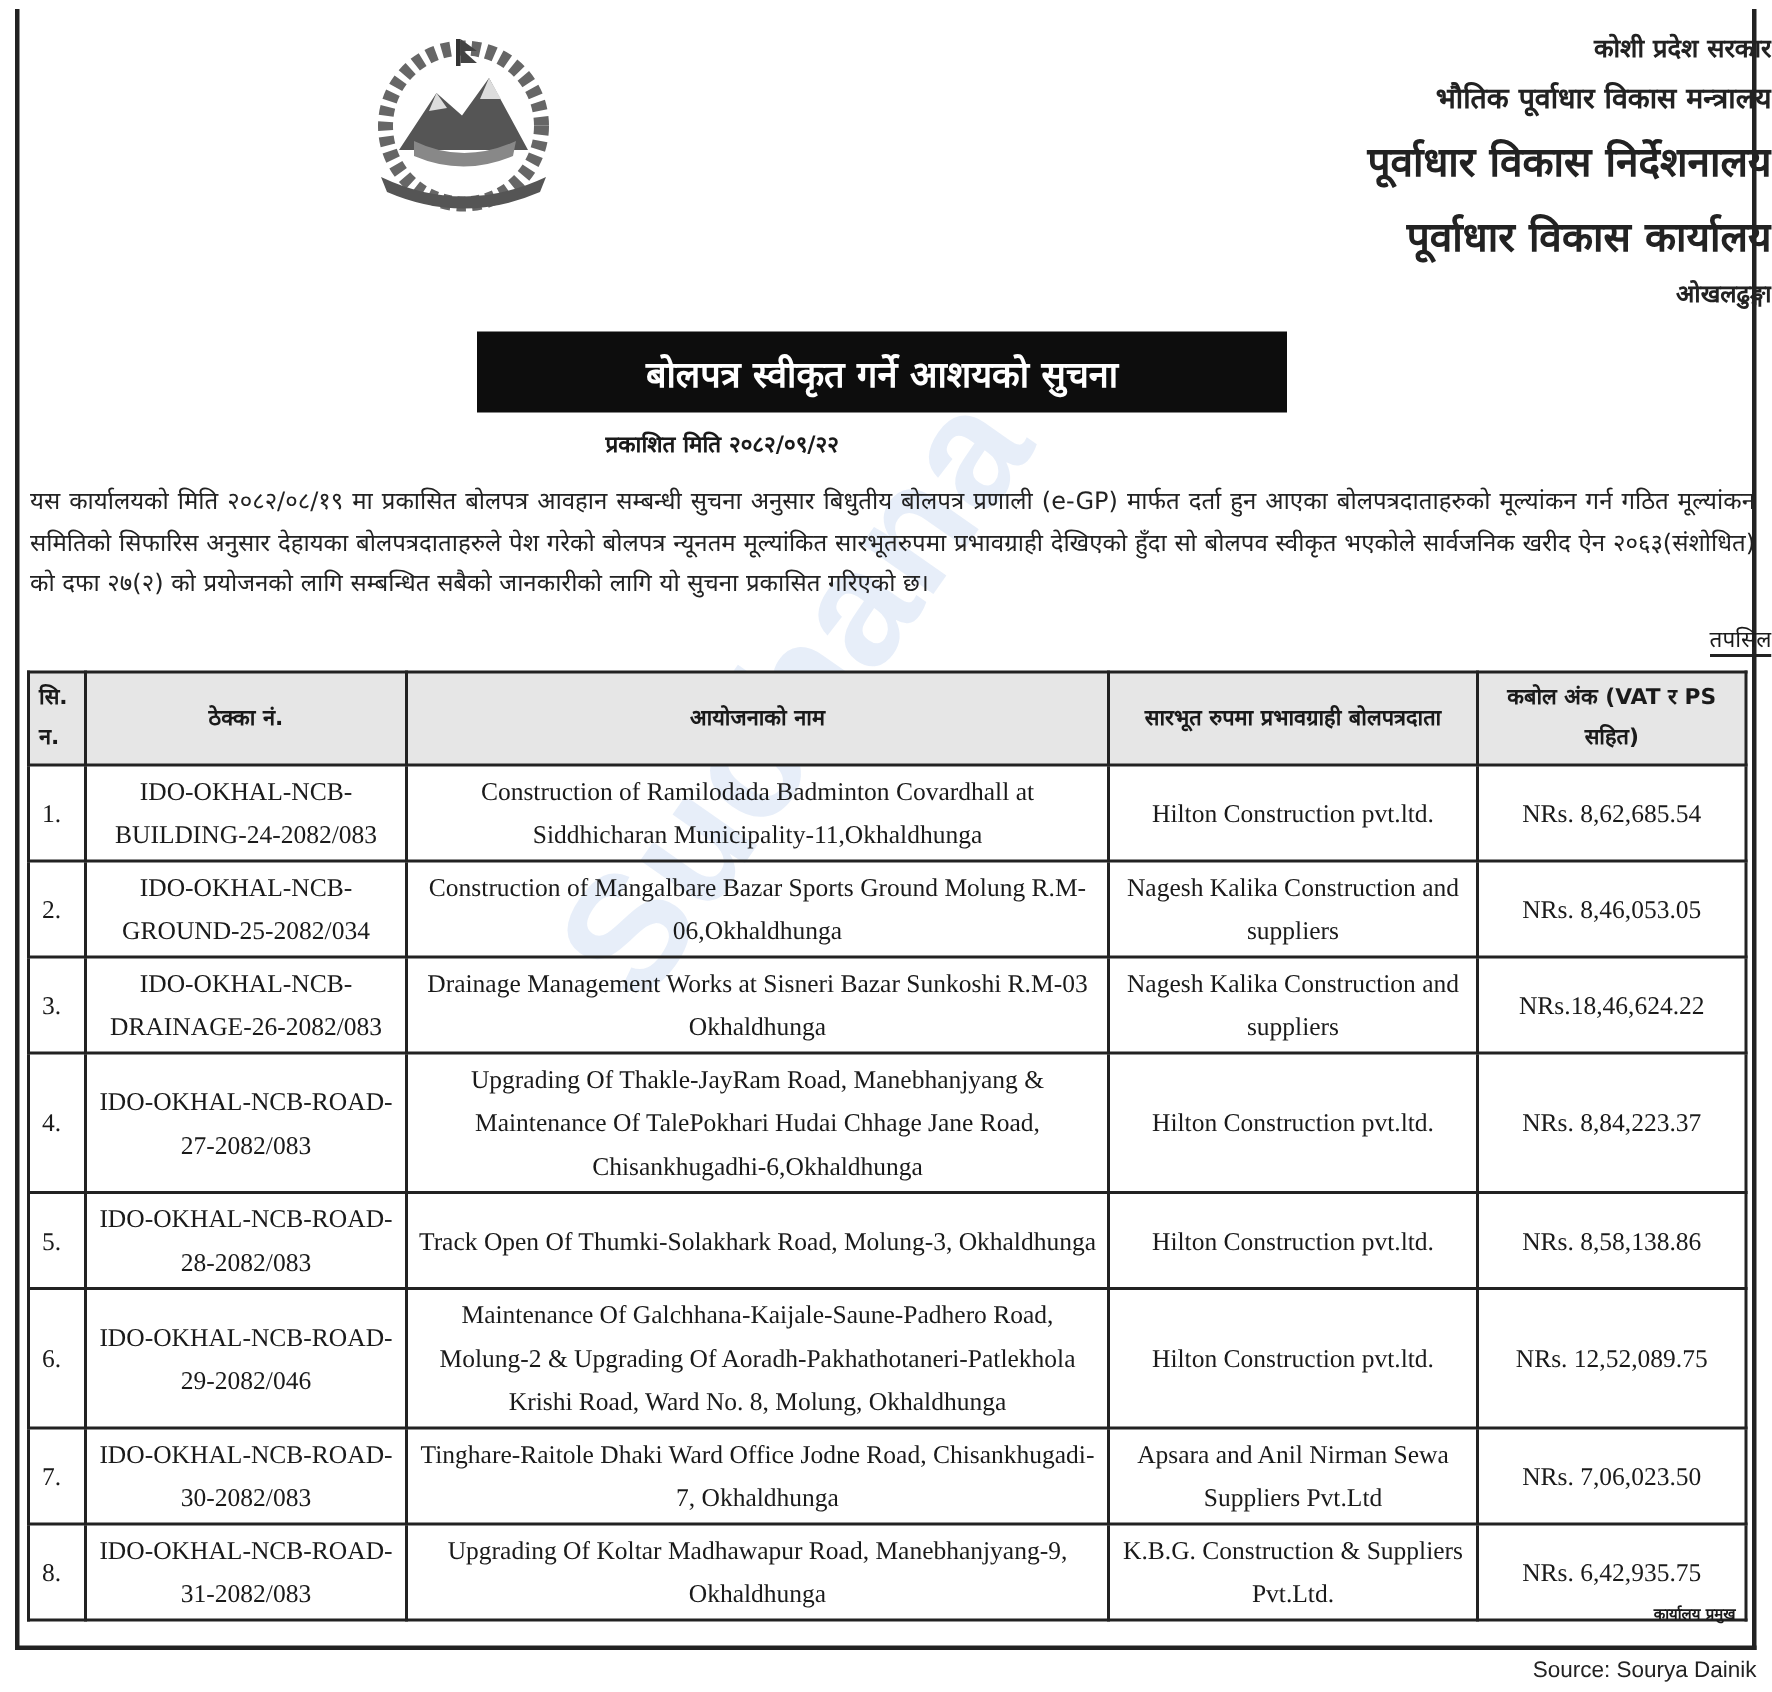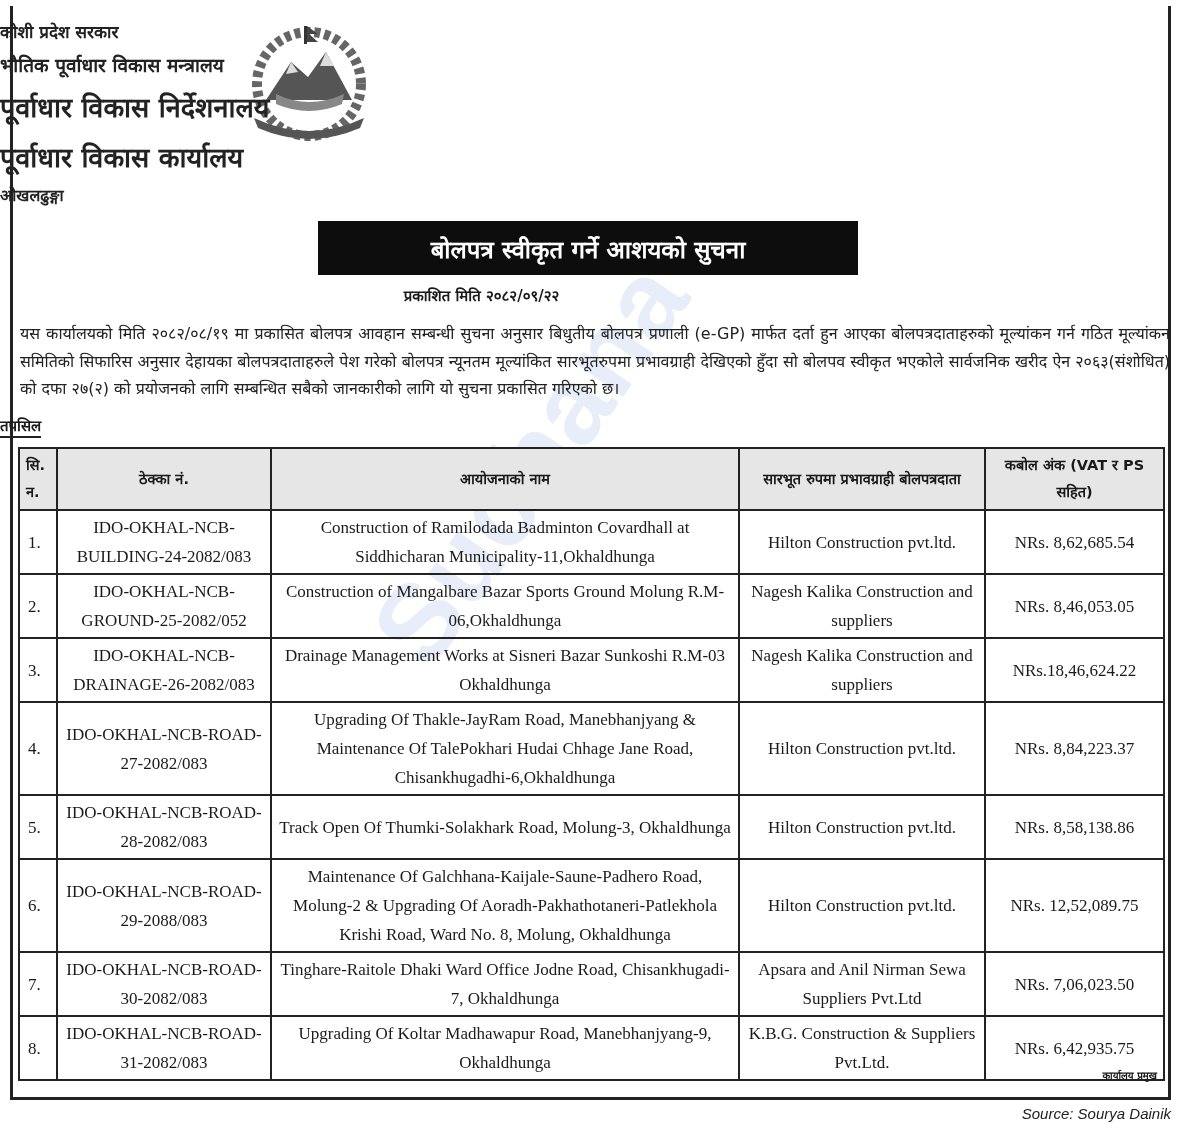--- a/index.html
+++ b/index.html
@@ -6,53 +6,53 @@
   html, body { width: 1181px; height: 1128px; background: #ffffff; overflow: hidden; }
   body { position: relative; font-family: "Liberation Serif", "DejaVu Serif", serif; color: #1a1a1a; }
 
   .frame {
     position: absolute; left: 10px; top: 6px; width: 1161px; height: 1094px;
     border-left: 3px solid #222; border-right: 3px solid #222; border-bottom: 3px solid #222;
   }
 
   .emblem { position: absolute; left: 246px; top: 22px; width: 126px; height: 120px; }
 
-  .hdr { position: absolute; left: 0; width: 1181px; text-align: left; font-family: "DejaVu Sans", sans-serif; color: #222; }
+  .hdr { position: absolute; left: 0; width: 1181px; text-align: right; font-family: "DejaVu Sans", sans-serif; color: #222; }
   .h1 { top: 20px; font-size: 17px; font-weight: bold; }
   .h2 { top: 52px; font-size: 19px; font-weight: bold; }
   .h3 { top: 88px; font-size: 27px; font-weight: bold; }
   .h4 { top: 138px; font-size: 27px; font-weight: bold; }
   .h5 { top: 184px; font-size: 16px; font-weight: bold; }
 
   .banner {
     position: absolute; left: 318px; top: 221px; width: 540px; height: 54px; background: #0d0d0d;
     color: #fff; font-family: "DejaVu Sans", sans-serif; font-weight: bold; font-size: 24px;
     display: flex; align-items: center; justify-content: center;
   }
   .pubdate { position: absolute; left: 0; top: 285px; width: 963px; text-align: center; font-family: "DejaVu Sans", sans-serif; font-size: 15px; font-weight: bold; }
 
   .para {
     position: absolute; left: 20px; top: 320px; width: 1150px;
     font-family: "DejaVu Sans", sans-serif; font-size: 16px; line-height: 27.5px; color: #222;
     text-align: justify; text-align-last: left;
   }
-  .tapsil { position: absolute; left: 0; top: 415px; width: 1181px; text-align: left; font-family: "DejaVu Sans", sans-serif; font-size: 15px; font-weight: bold; }
+  .tapsil { position: absolute; left: 0; top: 415px; width: 1181px; text-align: right; font-family: "DejaVu Sans", sans-serif; font-size: 15px; font-weight: normal; }
   .tapsil span { border-bottom: 2px solid #222; padding-bottom: 1px; }
 
   table.award {
     position: absolute; left: 18px; top: 447px; width: 1145px;
     border-collapse: collapse; table-layout: fixed; font-size: 17px;
   }
   table.award th, table.award td { border: 2.5px solid #222; text-align: center; vertical-align: middle; padding: 2px 4px; line-height: 29px; }
   table.award th { background: #e6e6e6; font-family: "DejaVu Sans", sans-serif; font-size: 14.5px; font-weight: bold; line-height: 27px; height: 62px; }
   table.award th.sn { text-align: left; padding-left: 6px; }
   table.award td.sn { text-align: left; padding-left: 8px; }
 
   .sign { position: absolute; right: 24px; top: 1068px; font-family: "DejaVu Sans", sans-serif; font-size: 10px; font-weight: bold; }
-  .source { position: absolute; right: 10px; top: 1105px; font-family: "Liberation Sans", sans-serif; font-style: italic; font-size: 15px; color: #222; }
+  .source { position: absolute; right: 10px; top: 1105px; font-family: "Liberation Sans", sans-serif; font-size: 15px; color: #222; }
 
   .wm { position: absolute; font-family: "Liberation Sans", sans-serif; font-weight: bold; color: rgba(120,160,220,0.18); transform: rotate(-55deg); font-size: 110px; left: 300px; top: 400px; pointer-events: none; }
 </style>
 </head>
 <body>
 
 <div class="frame"></div>
 
 <div class="wm">Suchana</div>
 
@@ -98,21 +98,21 @@
   <tbody>
     <tr style="height:62px">
       <td class="sn">1.</td>
       <td>IDO-OKHAL-NCB-BUILDING-24-2082/083</td>
       <td>Construction of Ramilodada Badminton Covardhall at Siddhicharan Municipality-11,Okhaldhunga</td>
       <td>Hilton Construction pvt.ltd.</td>
       <td>NRs. 8,62,685.54</td>
     </tr>
     <tr style="height:61px">
       <td class="sn">2.</td>
-      <td>IDO-OKHAL-NCB-GROUND-25-2082/052</td>
+      <td>IDO-OKHAL-NCB-GROUND-25-2082/034</td>
       <td>Construction of  Mangalbare Bazar Sports Ground Molung R.M-06,Okhaldhunga</td>
       <td>Nagesh Kalika Construction and suppliers</td>
       <td>NRs. 8,46,053.05</td>
     </tr>
     <tr style="height:61px">
       <td class="sn">3.</td>
       <td>IDO-OKHAL-NCB-DRAINAGE-26-2082/083</td>
       <td>Drainage Management Works at Sisneri Bazar Sunkoshi R.M-03 Okhaldhunga</td>
       <td>Nagesh Kalika Construction and suppliers</td>
       <td>NRs.18,46,624.22</td>
@@ -126,21 +126,21 @@
     </tr>
     <tr style="height:61px">
       <td class="sn">5.</td>
       <td>IDO-OKHAL-NCB-ROAD-28-2082/083</td>
       <td>Track Open Of Thumki-Solakhark Road, Molung-3, Okhaldhunga</td>
       <td>Hilton Construction pvt.ltd.</td>
       <td>NRs. 8,58,138.86</td>
     </tr>
     <tr style="height:90px">
       <td class="sn">6.</td>
-      <td>IDO-OKHAL-NCB-ROAD-29-2088/083</td>
+      <td>IDO-OKHAL-NCB-ROAD-29-2082/046</td>
       <td>Maintenance Of Galchhana-Kaijale-Saune-Padhero Road, Molung-2 &amp; Upgrading Of Aoradh-Pakhathotaneri-Patlekhola Krishi Road, Ward No. 8, Molung, Okhaldhunga</td>
       <td>Hilton Construction pvt.ltd.</td>
       <td>NRs. 12,52,089.75</td>
     </tr>
     <tr style="height:61px">
       <td class="sn">7.</td>
       <td>IDO-OKHAL-NCB-ROAD-30-2082/083</td>
       <td>Tinghare-Raitole Dhaki Ward Office Jodne Road, Chisankhugadi-7, Okhaldhunga</td>
       <td>Apsara and Anil Nirman Sewa Suppliers Pvt.Ltd</td>
       <td>NRs. 7,06,023.50</td>

